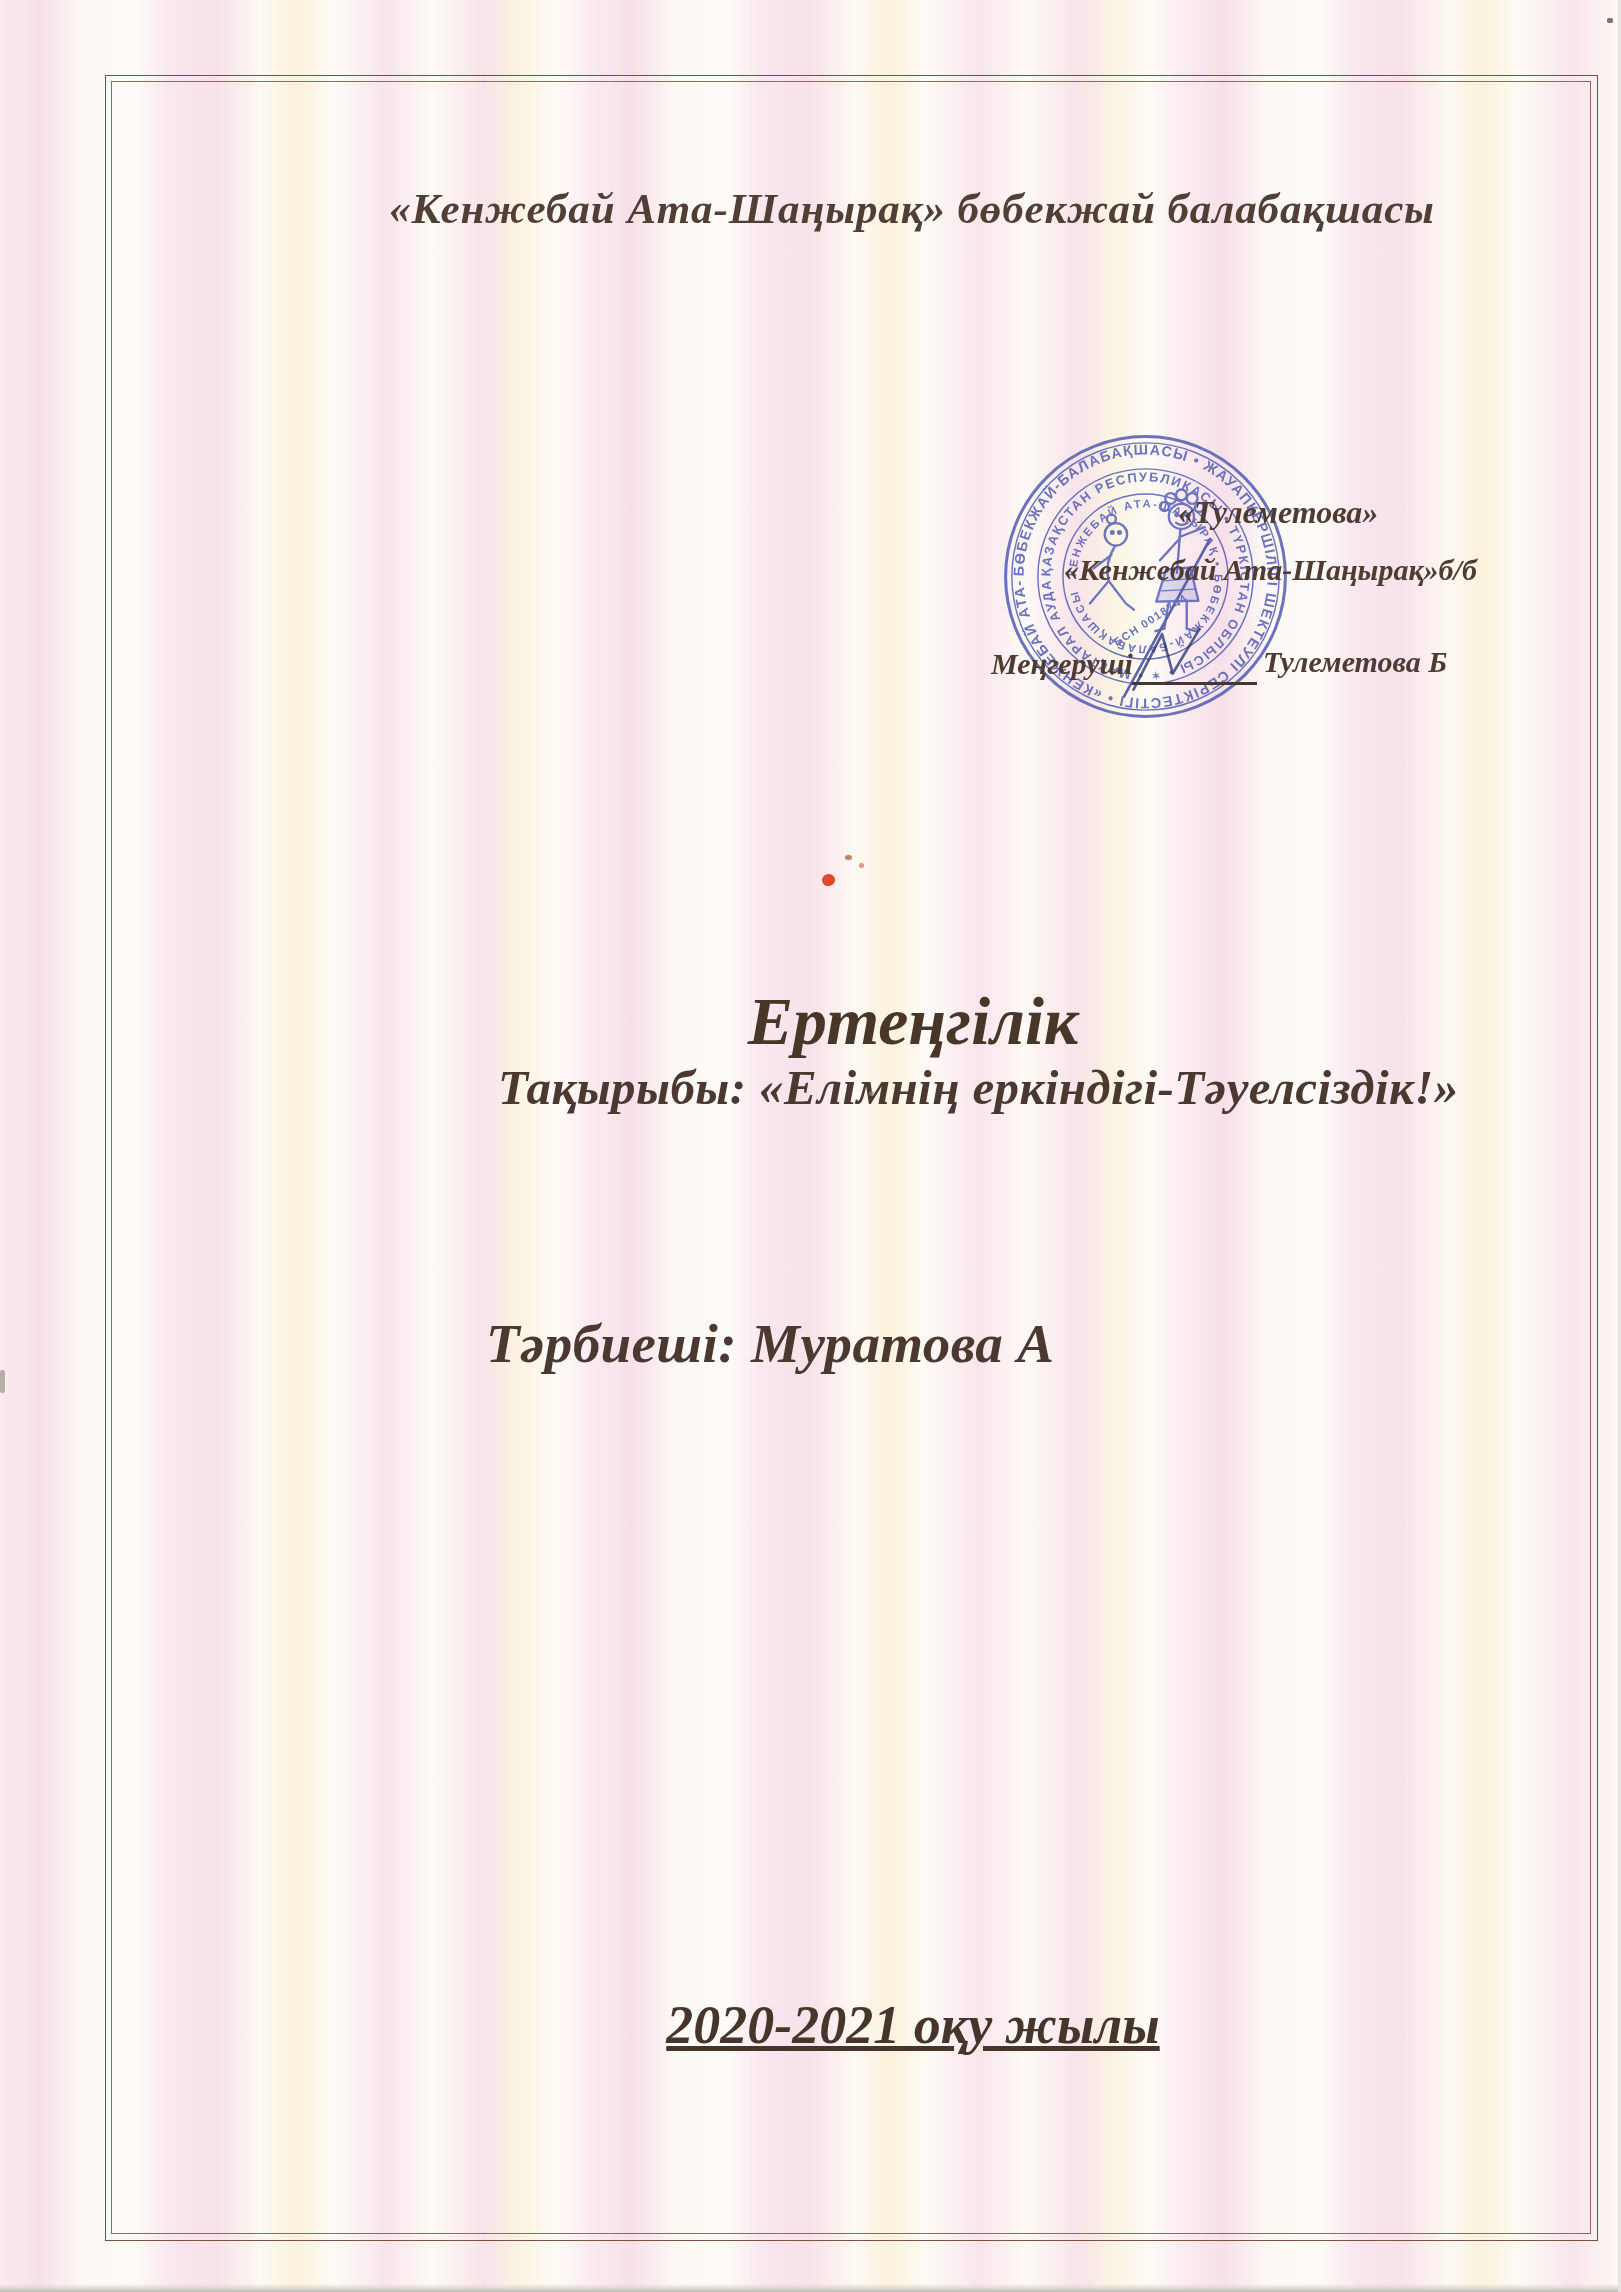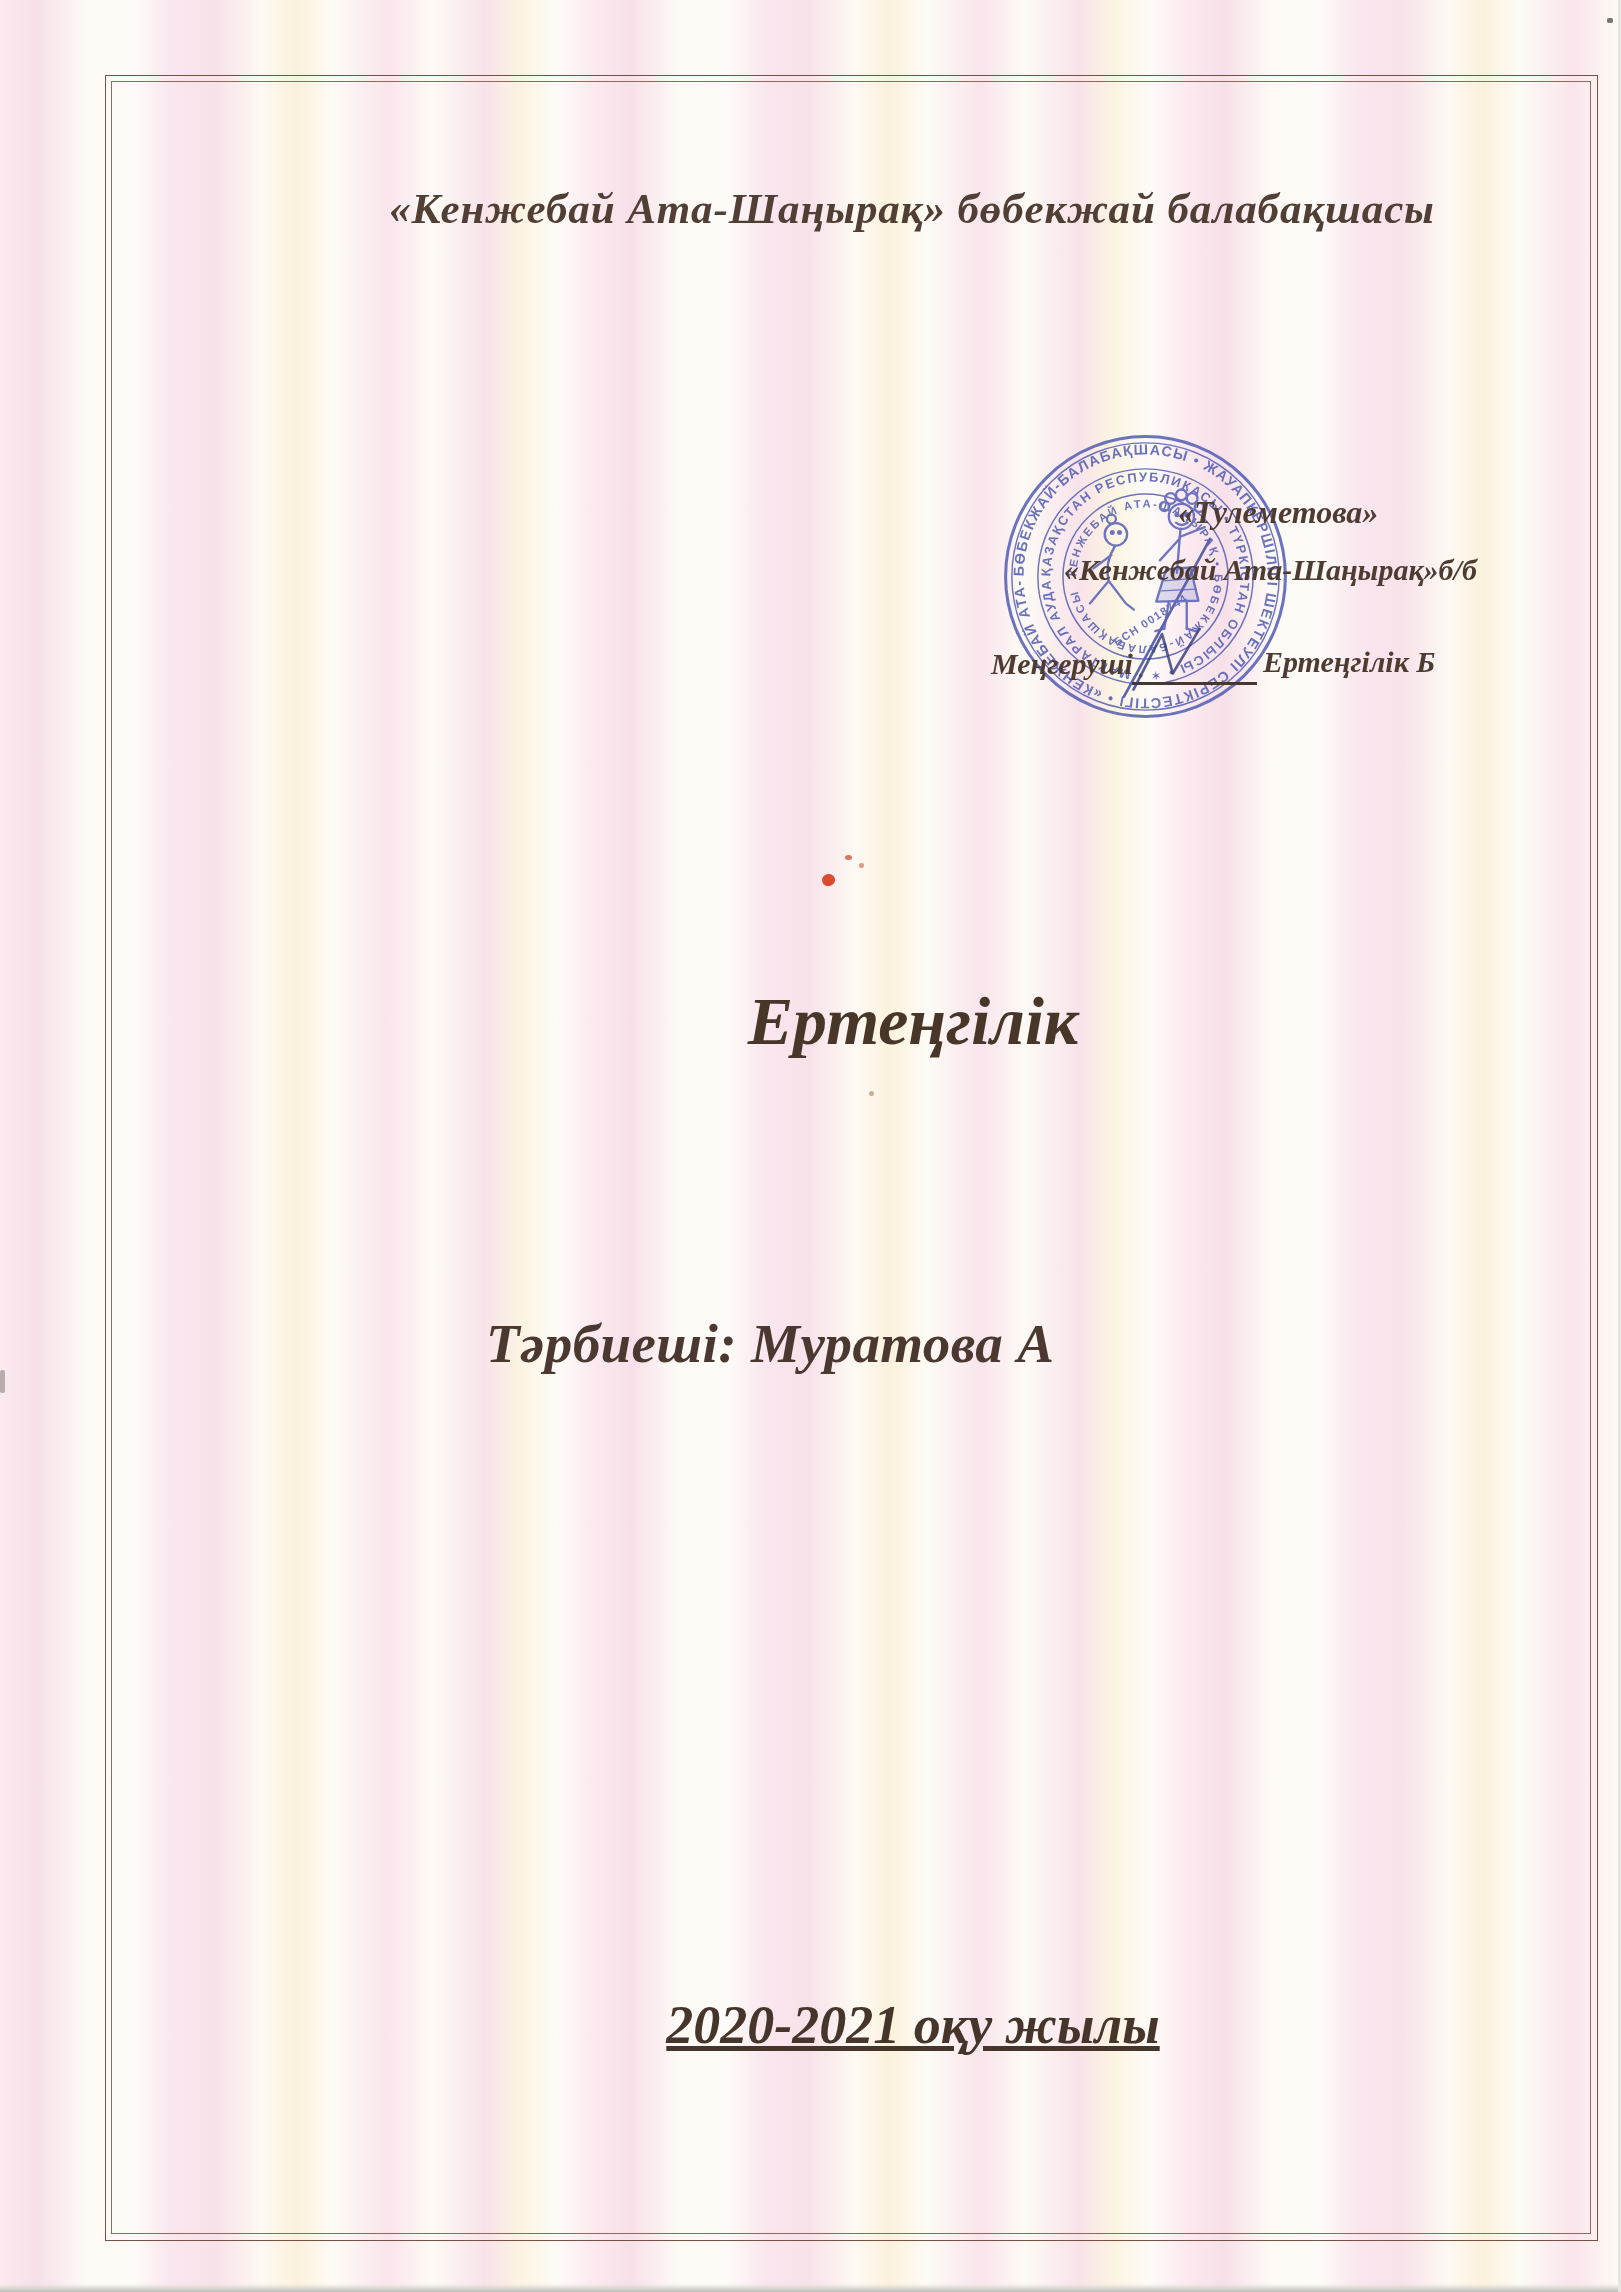--- a/index.html
+++ b/index.html
@@ -128,23 +128,24 @@
     <text class="num-t" fill="#4b57b0" transform="translate(128,238) rotate(-33)">БСН 0018744</text>
   </svg>
 
   <div class="doc-text approve-1">«Тулеметова»</div>
   <div class="doc-text approve-2">«Кенжебай Ата-Шаңырақ»б/б</div>
   <div class="doc-text approve-label">Меңгеруші</div>
   <div class="sig-line"></div>
   <svg class="signature" width="116" height="81" viewBox="0 0 130 90">
     <path d="M14,82 L46,20 M46,20 L58,64 M58,64 L88,14" stroke="#2f3a74" stroke-width="3" fill="none" stroke-linecap="round" stroke-linejoin="round" opacity="0.8"></path>
   </svg>
-  <div class="doc-text approve-name">Ертеңгілік Б</div>
+  <div class="doc-text approve-name">Тулеметова Б</div>
 
   <div class="doc-text centered event-title">Ертеңгілік</div>
+  <div class="doc-text event-topic">Тақырыбы: «Елімнің еркіндігі-Тәуелсіздік!»</div>
   <div class="doc-text event-teacher">Тәрбиеші: Муратова А</div>
 
   <div class="doc-text centered footer-line">2020-2021 оқу жылы</div>
 
   <div class="speck speck-red-1"></div>
   <div class="speck speck-red-2"></div>
   <div class="speck speck-red-3"></div>
   <div class="speck speck-brown"></div>
   <div class="speck speck-corner"></div>
   <div class="speck edge-mark"></div>

